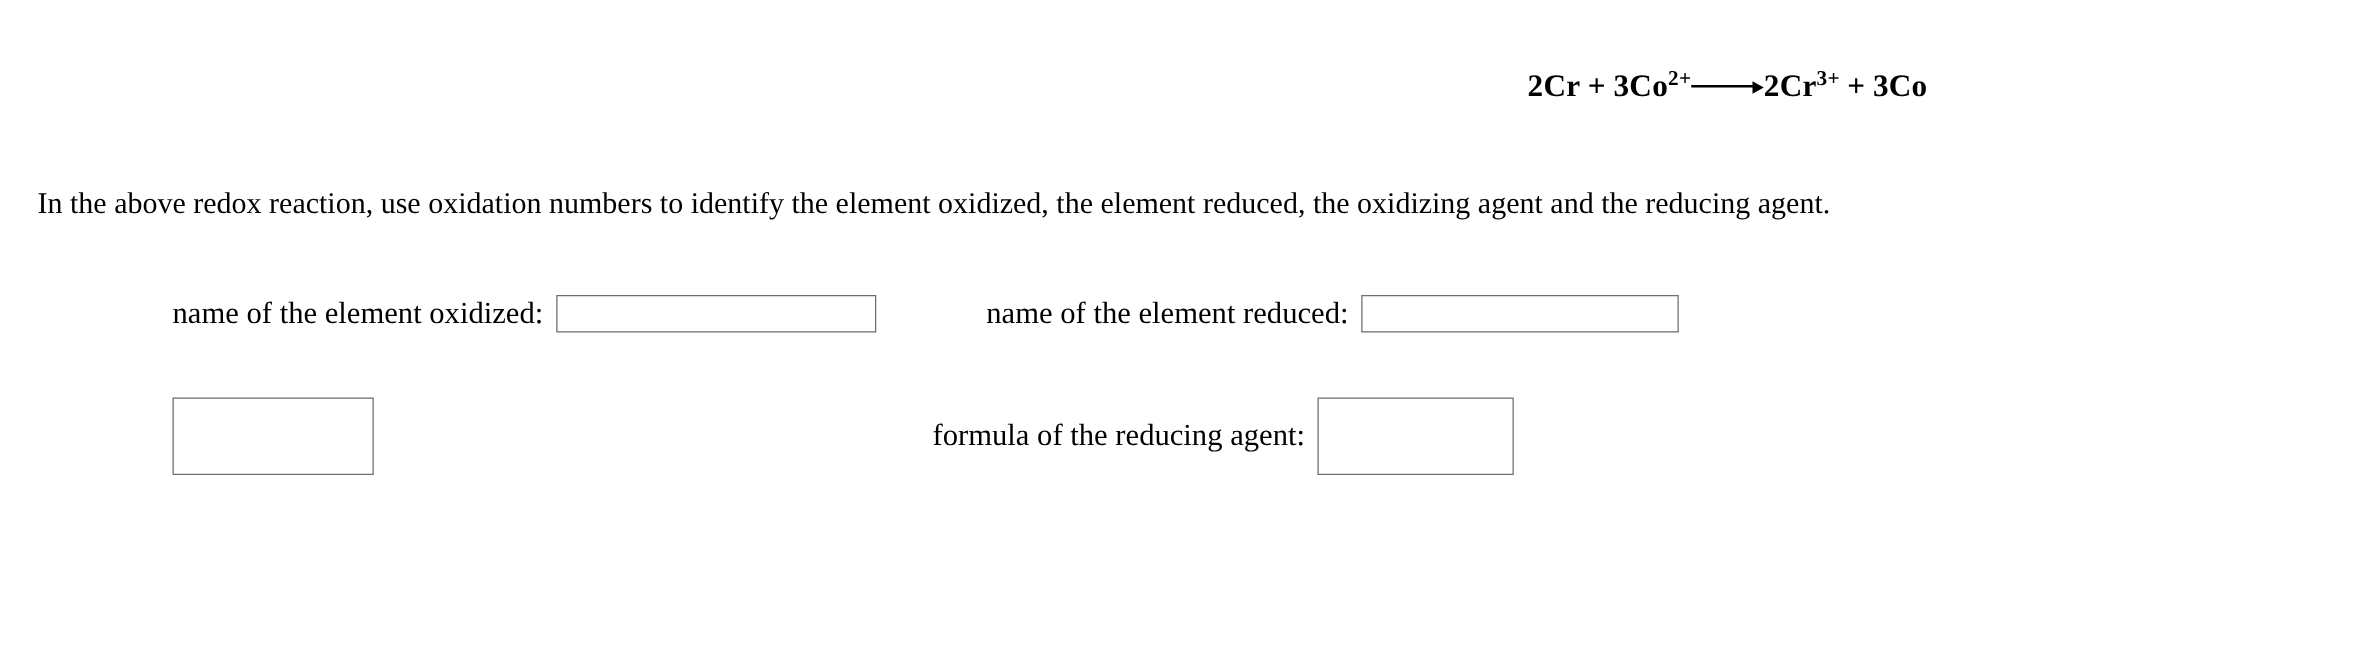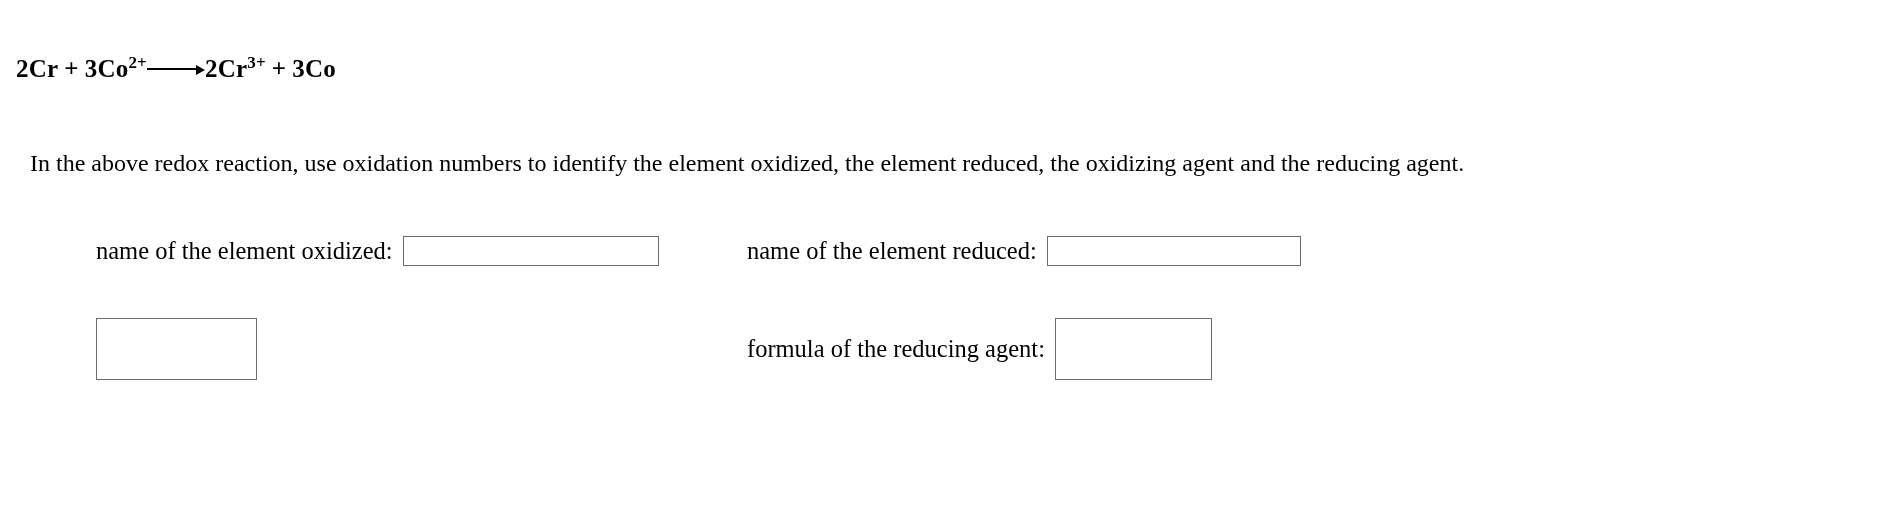--- a/index.html
+++ b/index.html
@@ -15,22 +15,21 @@
     position: relative;
     overflow: hidden;
   }
 
   
   .equation-row {
     position: absolute;
     top: 52px;
     left: 0;
     width: 1542px;
-    text-align: left;
-    padding-left: 16px;
+    text-align: right;
   }
   .equation {
     display: inline-block;
     font-family: "Liberation Serif", serif;
     font-weight: bold;
     font-size: 25px;
     letter-spacing: 0.2px;
     white-space: nowrap;
     line-height: 1;
   }
@@ -77,20 +76,21 @@
     font-size: 24px;
     line-height: 1.3;
     white-space: nowrap;
   }
 
   
   .field {
     position: absolute;
     display: flex;
     align-items: center;
+    margin-left: 42px;
   }
   .field-label {
     font-size: 24.5px;
     line-height: 1;
     white-space: nowrap;
     margin-right: 10px;
   }
   .answer-box {
     box-sizing: border-box;
     border: 1px solid #6d6d6d;
@@ -103,21 +103,21 @@
   }
   .box-wide   { width: 256px; height: 30px; }
   .box-wide2  { width: 254px; height: 30px; }
   .box-tall   { width: 161px; height: 62px; }
   .box-tall2  { width: 157px; height: 62px; }
 
   
   #field-oxidized        { top: 236px; left: 96px; }
   #field-reduced         { top: 236px; left: 747px; }
   #field-oxidizing-agent { top: 318px; left: 96px; }
-  #field-reducing-agent  { top: 318px; left: 747px; }
+  #field-reducing-agent  { top: 318px; left: 704px; }
 </style>
 </head>
 <body>
 
 <div class="equation-row">
   <div class="equation">
     <span>2</span><span>Cr</span><span class="nbsp-gap"></span><span>+</span><span class="nbsp-gap"></span><span>3</span><span>Co</span><sup>2+</sup><span class="arrow"><span class="shaft"></span><span class="head"></span></span><span>2</span><span>Cr</span><sup>3+</sup><span class="nbsp-gap"></span><span>+</span><span class="nbsp-gap"></span><span>3</span><span>Co</span>
   </div>
 </div>
 

